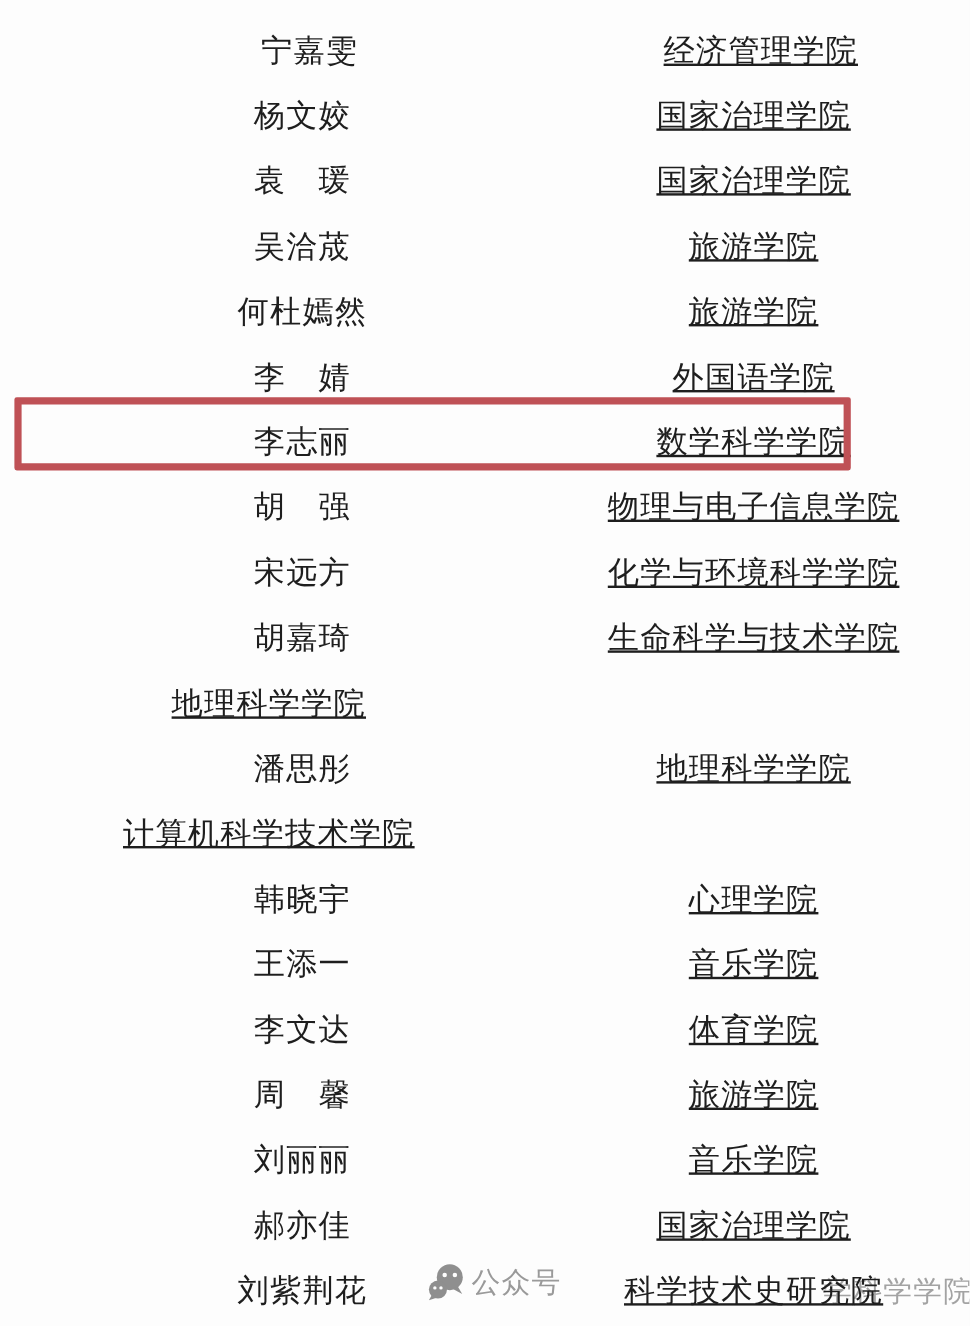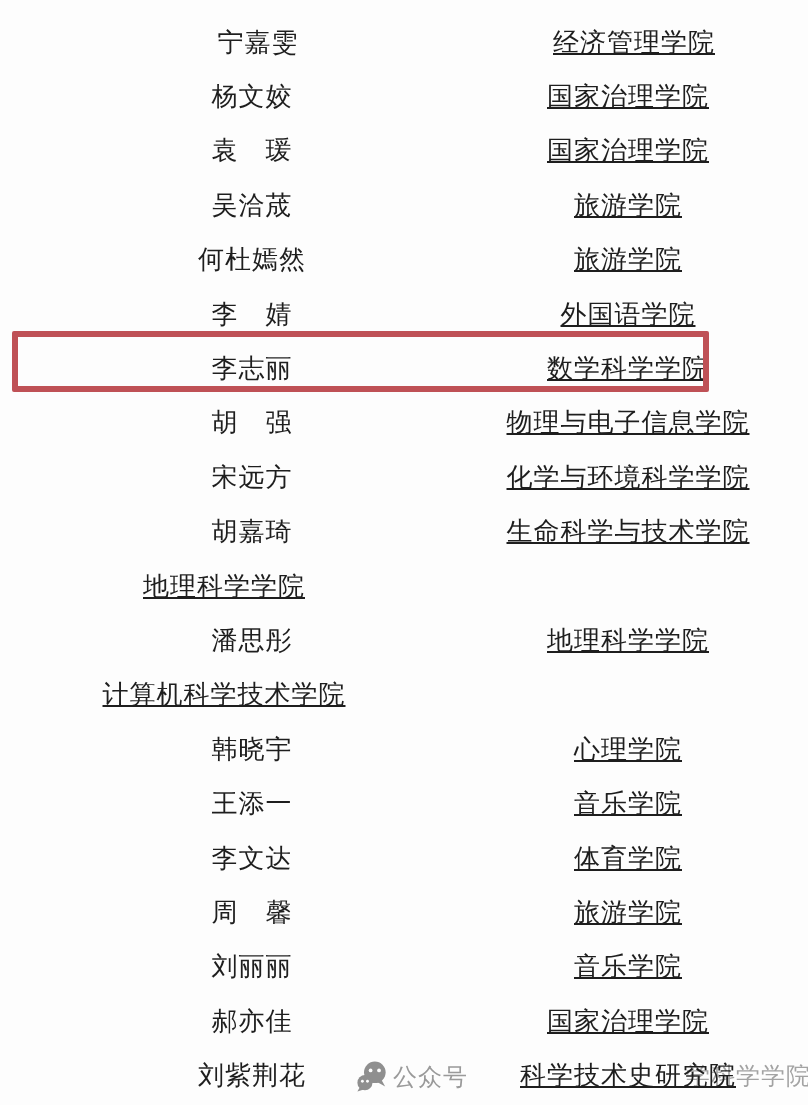--- a/index.html
+++ b/index.html
@@ -49,21 +49,21 @@
     pointer-events: none;
   }
 
   .watermark {
     position: absolute;
     top: 1053px;
     left: 356px;
     height: 40px;
     z-index: 1;
     display: flex;
-    align-items: flex-end;
+    align-items: flex-start;
     color: #9a9a9a;
   }
   .watermark .wm-icon { 
     width: 32px; height: 32px; 
     margin-right: 5px;
     display: inline-block;
   }
   .watermark .wm-text {
     font-size: 24px;
     letter-spacing: 1px;

